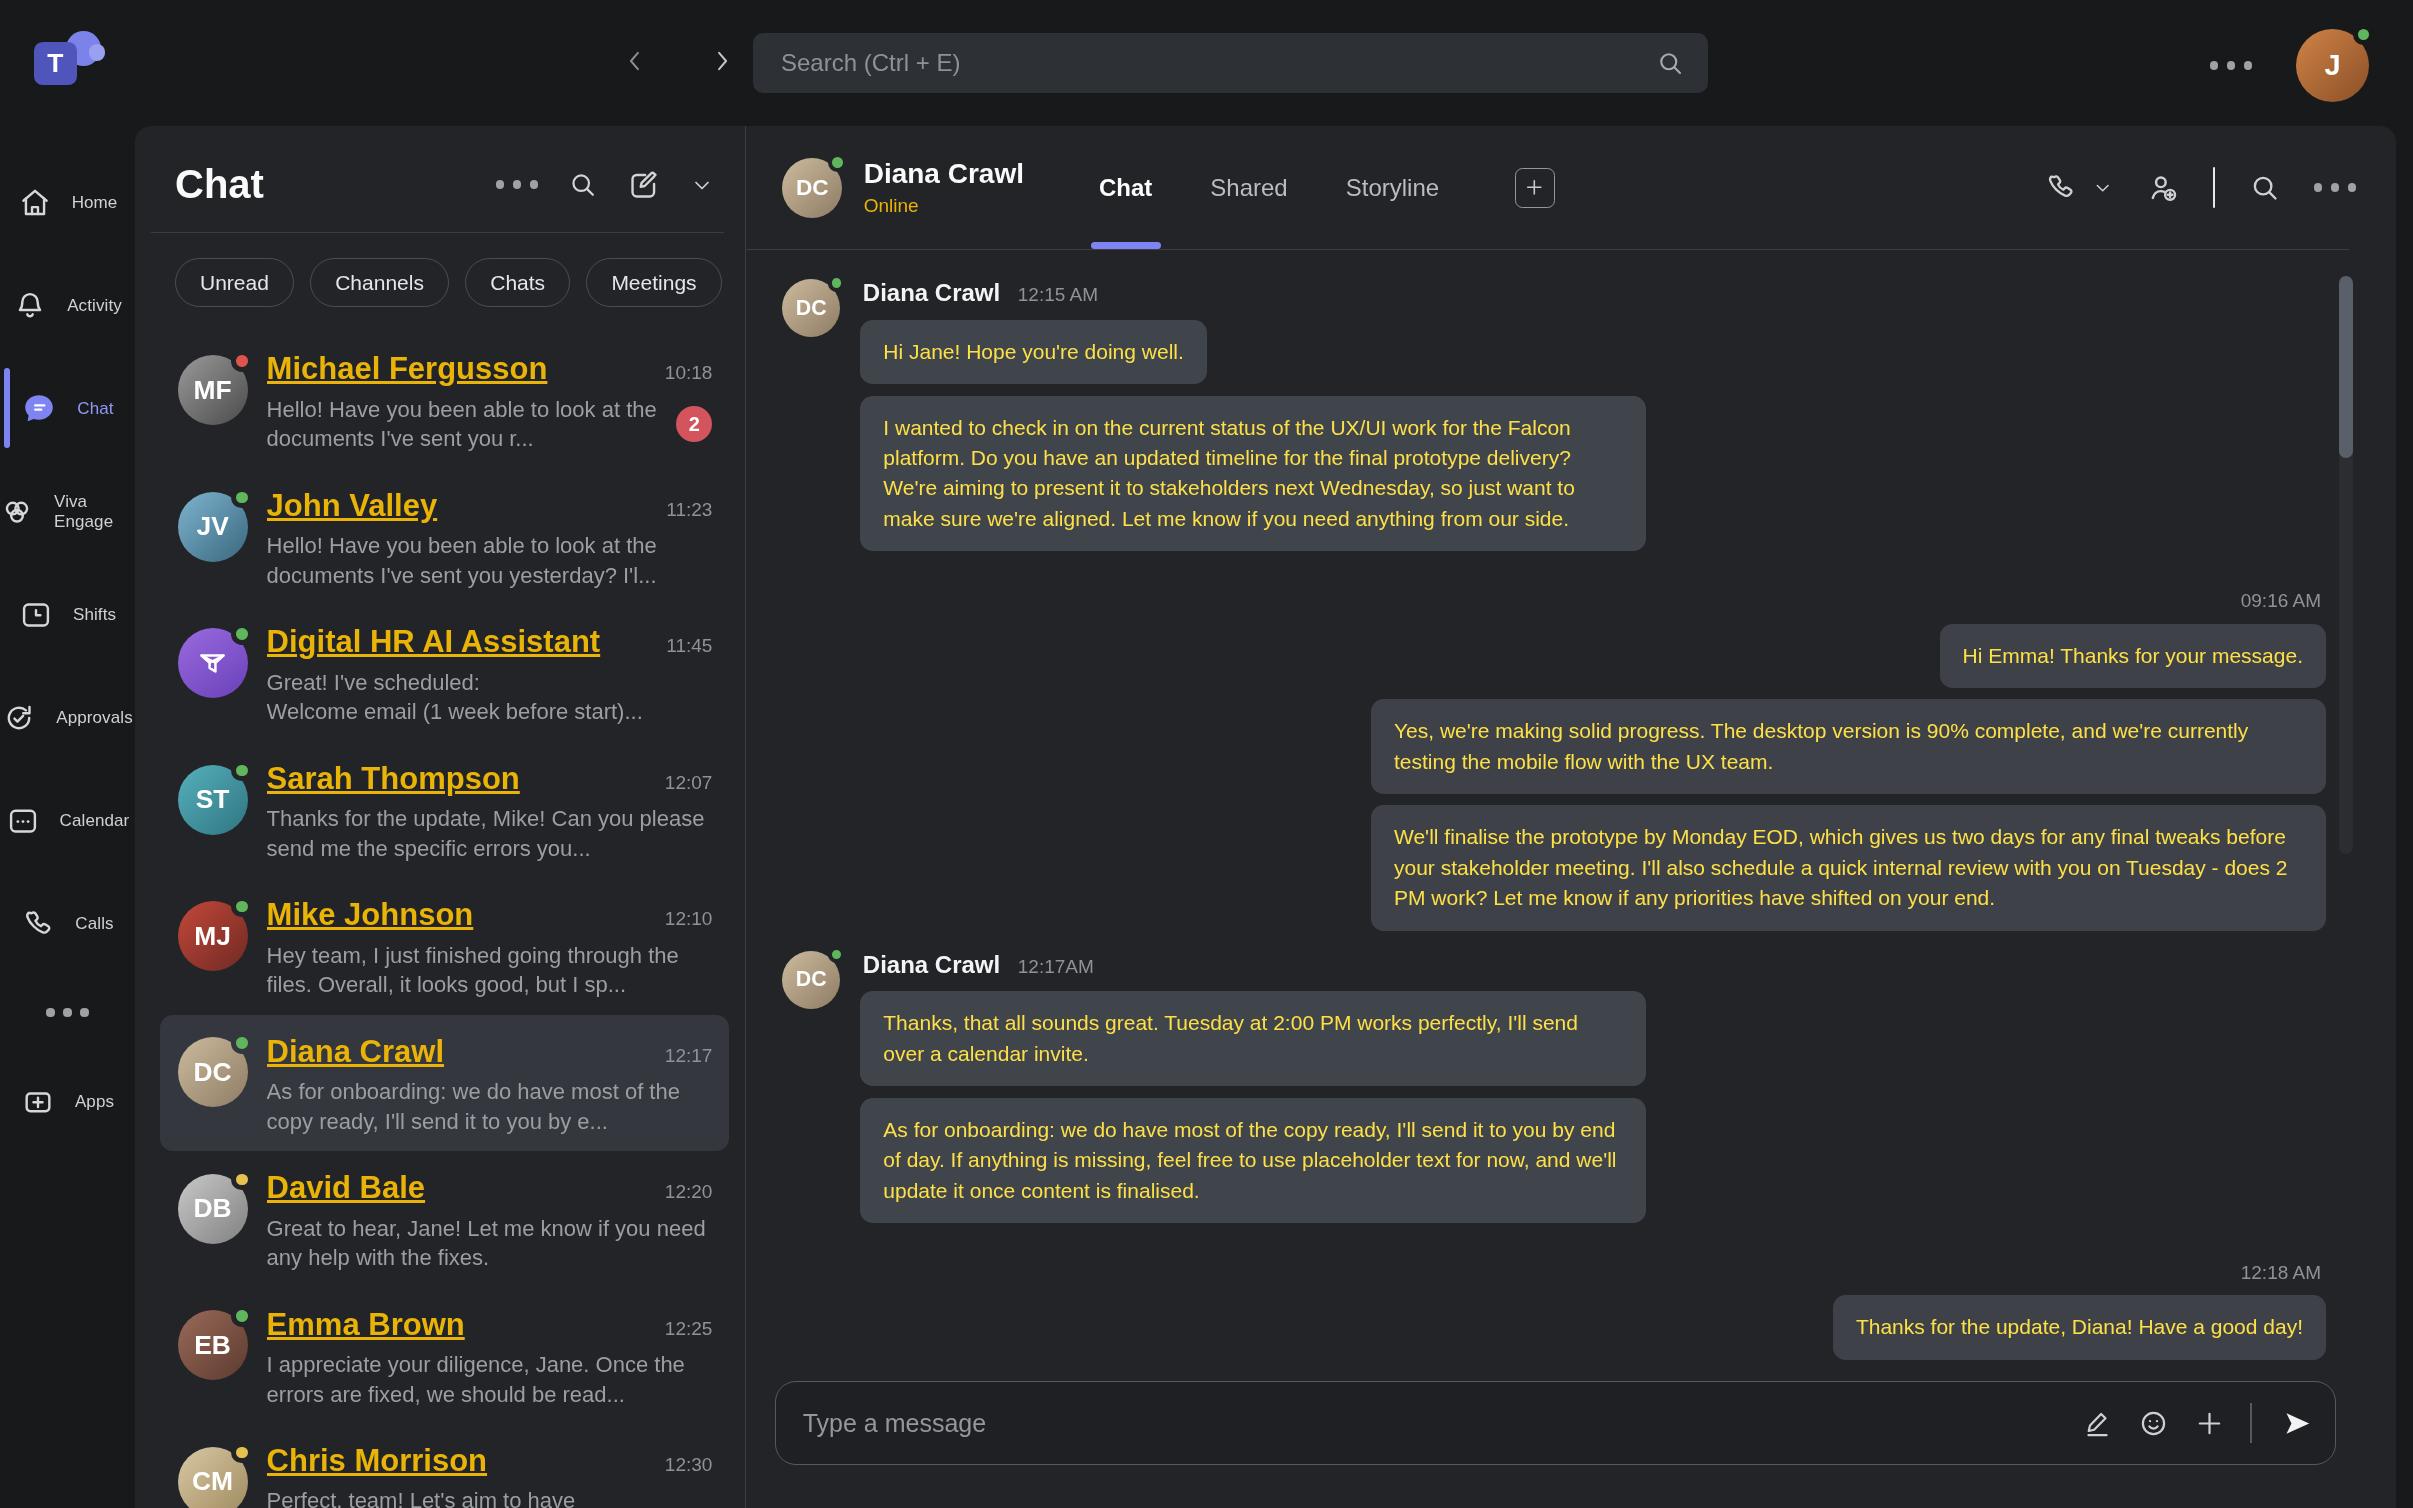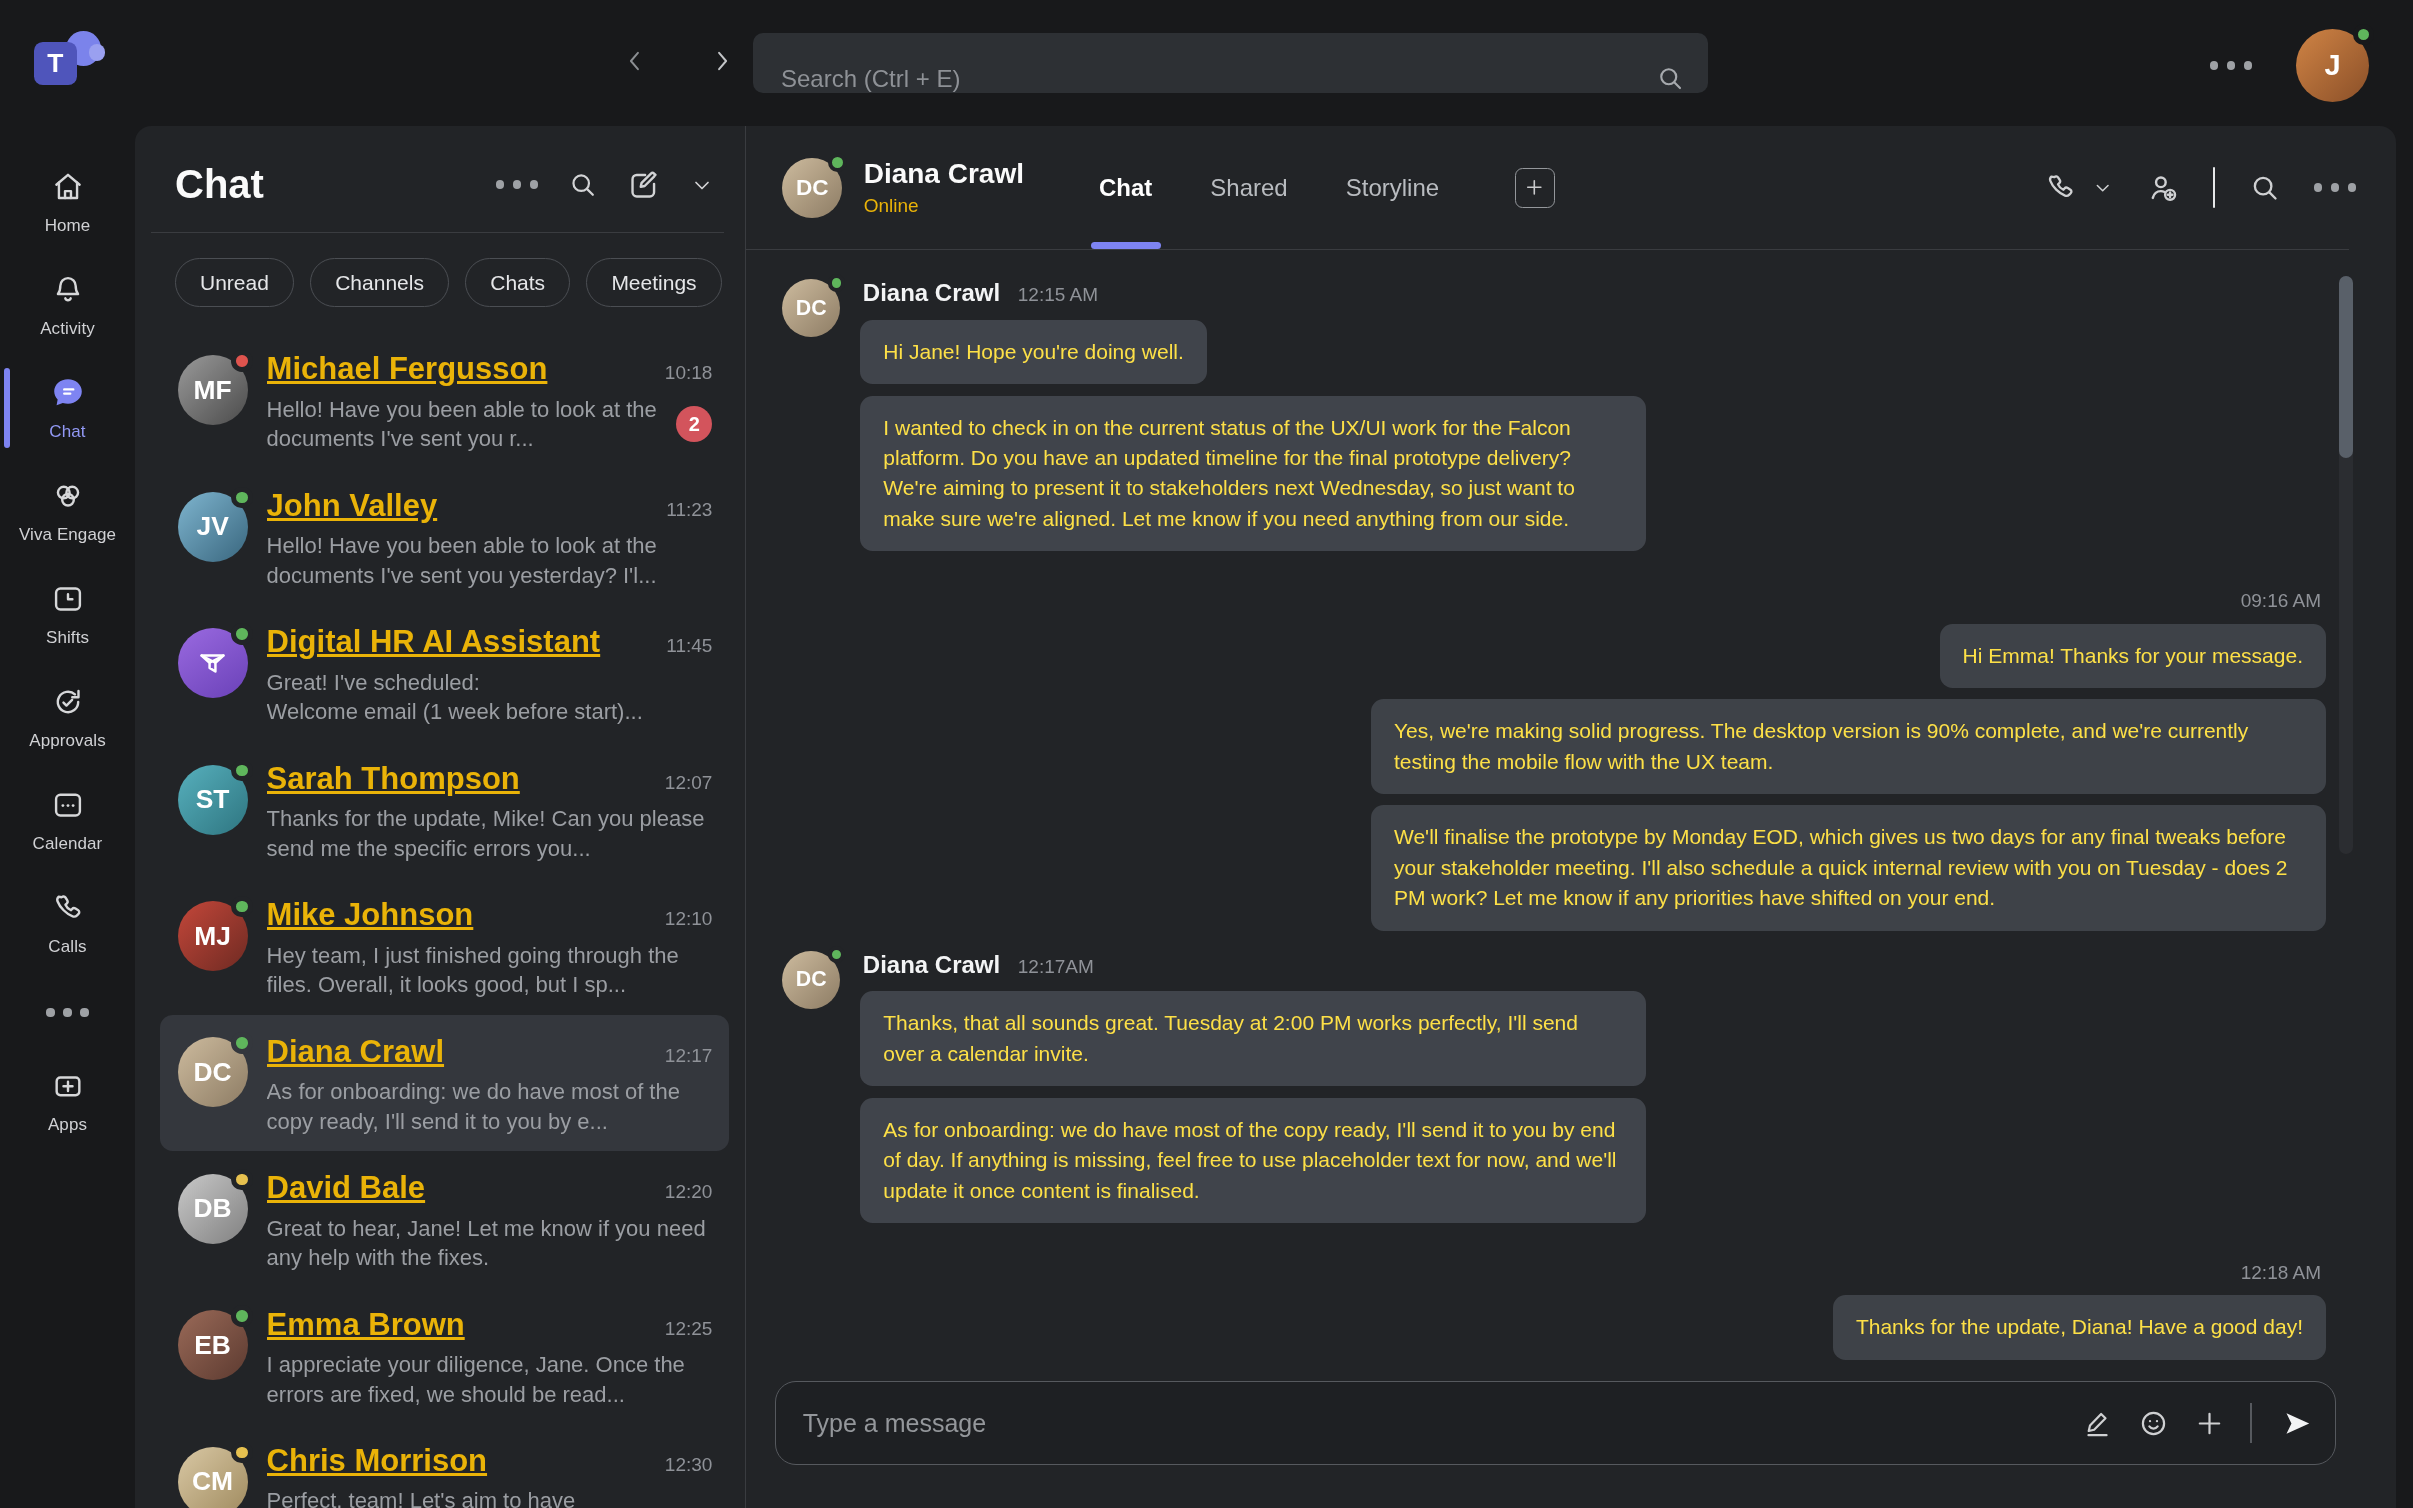--- a/index.html
+++ b/index.html
@@ -13,21 +13,21 @@
   svg { display:block; }
   .ic { stroke:currentColor; fill:none; stroke-width:1.7; stroke-linecap:round; stroke-linejoin:round; }
 
   
   .topbar { position:absolute; left:0; top:0; width:2413px; height:126px; }
   .nav-arrows { position:absolute; left:613px; top:39px; display:flex; gap:43px; align-items:center; }
   .nav-btn { width:44px; height:44px; display:flex; align-items:center; justify-content:center; color:#c3c5c8; }
   .nav-btn.back { color:#8b8e92; }
   .search-box {
     position:absolute; left:753px; top:33px; width:955px; height:60px;
-    background:#2d3034; border-radius:10px; display:flex; align-items:flex-end; padding:0 22.6px 0 28px;
+    background:#2d3034; border-radius:10px; display:flex; align-items:center; padding:0 22.6px 0 28px;
   }
   .search-box input {
     flex:1; background:transparent; border:none; outline:none;
     font-family:inherit; font-size:24px; color:#e8e9ea;
   }
   .search-box input::placeholder { color:#8e9196; }
   .search-glyph { color:#a6a9ad; }
   .top-right { position:absolute; right:44px; top:29px; display:flex; align-items:center; gap:44px; }
   .dots { display:flex; gap:8.8px; align-items:center; }
   .dots i { width:8.2px; height:8.2px; border-radius:50%; background:#9ea1a5; display:block; }
@@ -37,21 +37,21 @@
   .p-online { background:#5fb65c; } .p-busy { background:#df544e; } .p-away { background:#e7c14f; }
 
   
   .sidebar { position:absolute; left:0; top:0; width:135px; height:1508px; display:flex; flex-direction:column; align-items:center; }
   .teams-logo { margin-top:28px; width:75px; height:70px; position:relative; }
   .tl-c1 { position:absolute; left:36px; top:2.5px; width:35px; height:35px; border-radius:50%; background:#7b83eb; }
   .tl-c2 { position:absolute; left:59px; top:16.3px; width:16.3px; height:16.3px; border-radius:50%; background:#9aa0f0; }
   .tl-sq { position:absolute; left:3.8px; top:14px; width:43px; height:43px; border-radius:8.8px; background:#4f55bb;
            display:flex; align-items:center; justify-content:center; font-size:26.4px; font-weight:700; color:#fff; }
   .nav { margin-top:53px; display:flex; flex-direction:column; align-items:stretch; width:100%; }
-  .nav-item { position:relative; height:103px; display:flex; flex-direction:column; align-items:center; justify-content:center; gap:12px; color:#d6d7d9; }
+  .nav-item { position:relative; height:103px; display:flex; flex-direction:row; align-items:center; justify-content:center; gap:20px; color:#d6d7d9; }
   .nav-item .nv-icon { height:35px; display:flex; align-items:center; justify-content:center; }
   .nav-item .nv-label { font-size:17px; color:#d0d1d4; letter-spacing:0.1px; }
   .nav-item.active .nv-label { color:#9299f5; }
   .nav-item.active { color:#7e84f2; }
   .nav-indicator { position:absolute; left:3.8px; top:11.3px; width:6.3px; height:80px; border-radius:3.8px; background:#7e84f2; }
   .nav-more { height:75px; }
 
   
   .panel {
     position:absolute; left:135px; top:126px; width:2261px; height:1383px;

